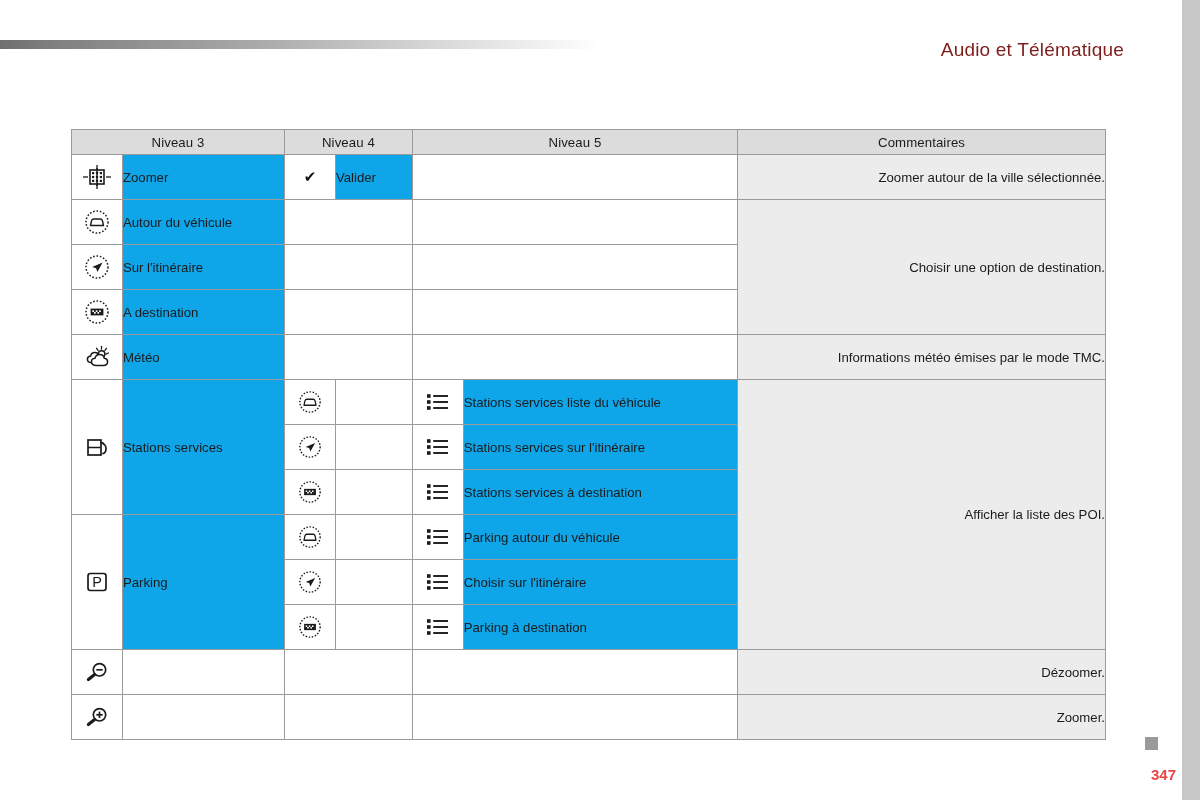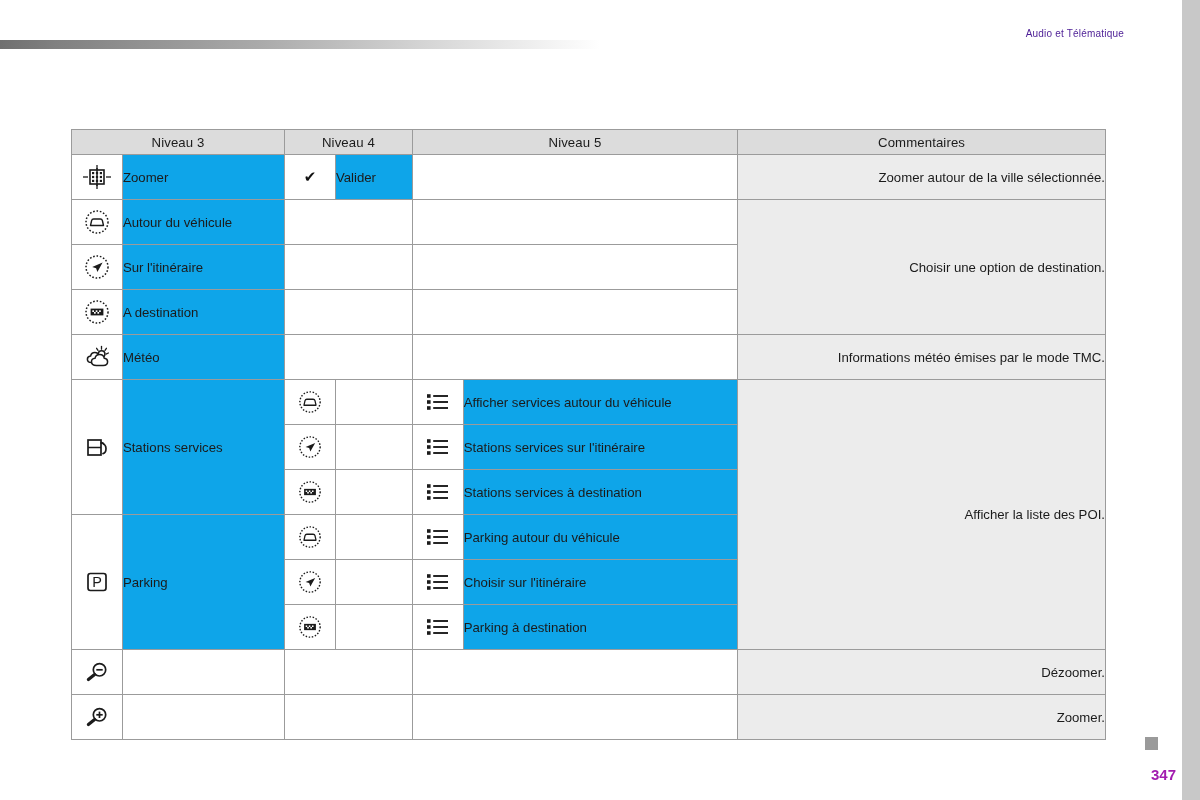--- a/index.html
+++ b/index.html
@@ -33,42 +33,42 @@
     position: absolute;
     left: 0;
     top: 40px;
     width: 600px;
     height: 9px;
     background: linear-gradient(to right, #6f6f6f 0px, #808080 55px, #aaaaaa 260px, #d6d6d6 430px, #ffffff 600px);
   }
   .header-title {
     position: absolute;
     right: 76px;
-    top: 28px;
-    font-size: 10px;
-    color: #4c1d95;
+    top: 39px;
+    font-size: 19px;
+    color: #7f1d1d;
     letter-spacing: 0.2px;
     white-space: nowrap;
   }
   
   .footer-mark {
     position: absolute;
     right: 42px;
     bottom: 50px;
     width: 13px;
     height: 13px;
     background: #9a9a9a;
   }
   .page-number {
     position: absolute;
     right: 24px;
     bottom: 17px;
     font-size: 15px;
     font-weight: bold;
-    color: #a21caf;
+    color: #ef4444;
   }
 
   
   table.spec {
     position: absolute;
     left: 71px;
     top: 85px;
     width: 1035px;
     border-collapse: collapse;
     table-layout: fixed;
@@ -285,21 +285,21 @@
                 <rect x="1" y="14.2" width="3.6" height="3.6"></rect>
               </g>
               <g stroke="#1b1b1b" stroke-width="1.9" stroke-linecap="butt">
                 <line x1="7.2" y1="4" x2="22" y2="4"></line>
                 <line x1="7.2" y1="10" x2="22" y2="10"></line>
                 <line x1="7.2" y1="16" x2="22" y2="16"></line>
               </g>
             </svg>
           </span>
         </td>
-        <td class="lbl">Afficher services autour du véhicule</td>
+        <td class="lbl">Stations services liste du véhicule</td>
         <td class="comment" rowspan="6" style="vertical-align:middle">Afficher la liste des POI.</td>
       </tr>
 
       <tr class="rowh">
         <td class="ic">
           <span class="icon">
             <svg width="24" height="24" viewBox="0 0 26 26">
               <circle cx="13" cy="13" r="11" fill="none" stroke="#1b1b1b" stroke-width="1.5" stroke-dasharray="1.6 1.8"></circle>
               <path d="M18.6 8.6 L8.2 13.1 L12.1 14.2 L13.4 18 Z" fill="#1b1b1b"></path>
             </svg>

